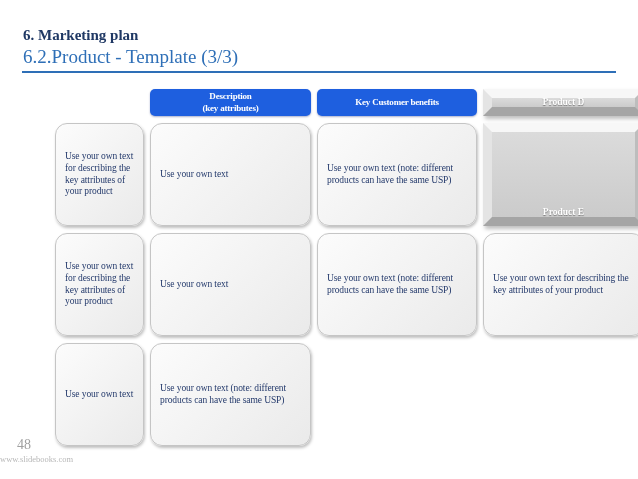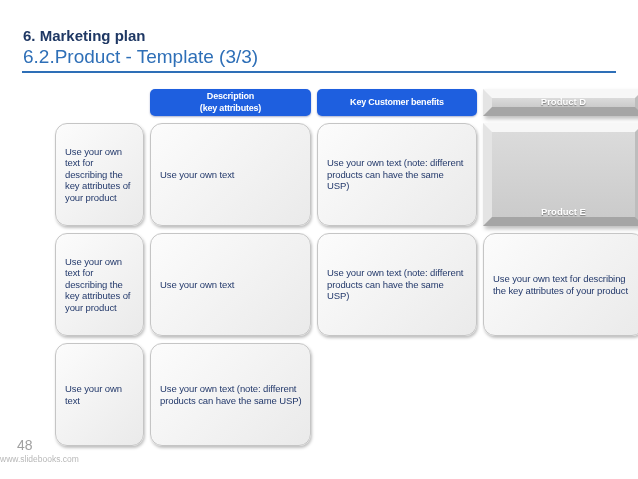--- a/index.html
+++ b/index.html
@@ -1,21 +1,21 @@
 <!DOCTYPE html>
 <html><head>
 <meta charset="utf-8">
 <style>
   html, body { margin: 0; padding: 0; background: #ffffff; }
   .slide {
     position: relative;
     width: 638px;
     height: 479px;
     background: #ffffff;
-    font-family: Liberation Sans, sans-serif;
+    font-family: Liberation Serif, serif;
     overflow: hidden;
   }
 
   
   .title-block { position: absolute; left: 22px; top: 27px; width: 594px; }
   .slide-title {
     margin: 0 0 0 1px;
     font-size: 15px;
     font-weight: bold;
     color: #1f3864;

